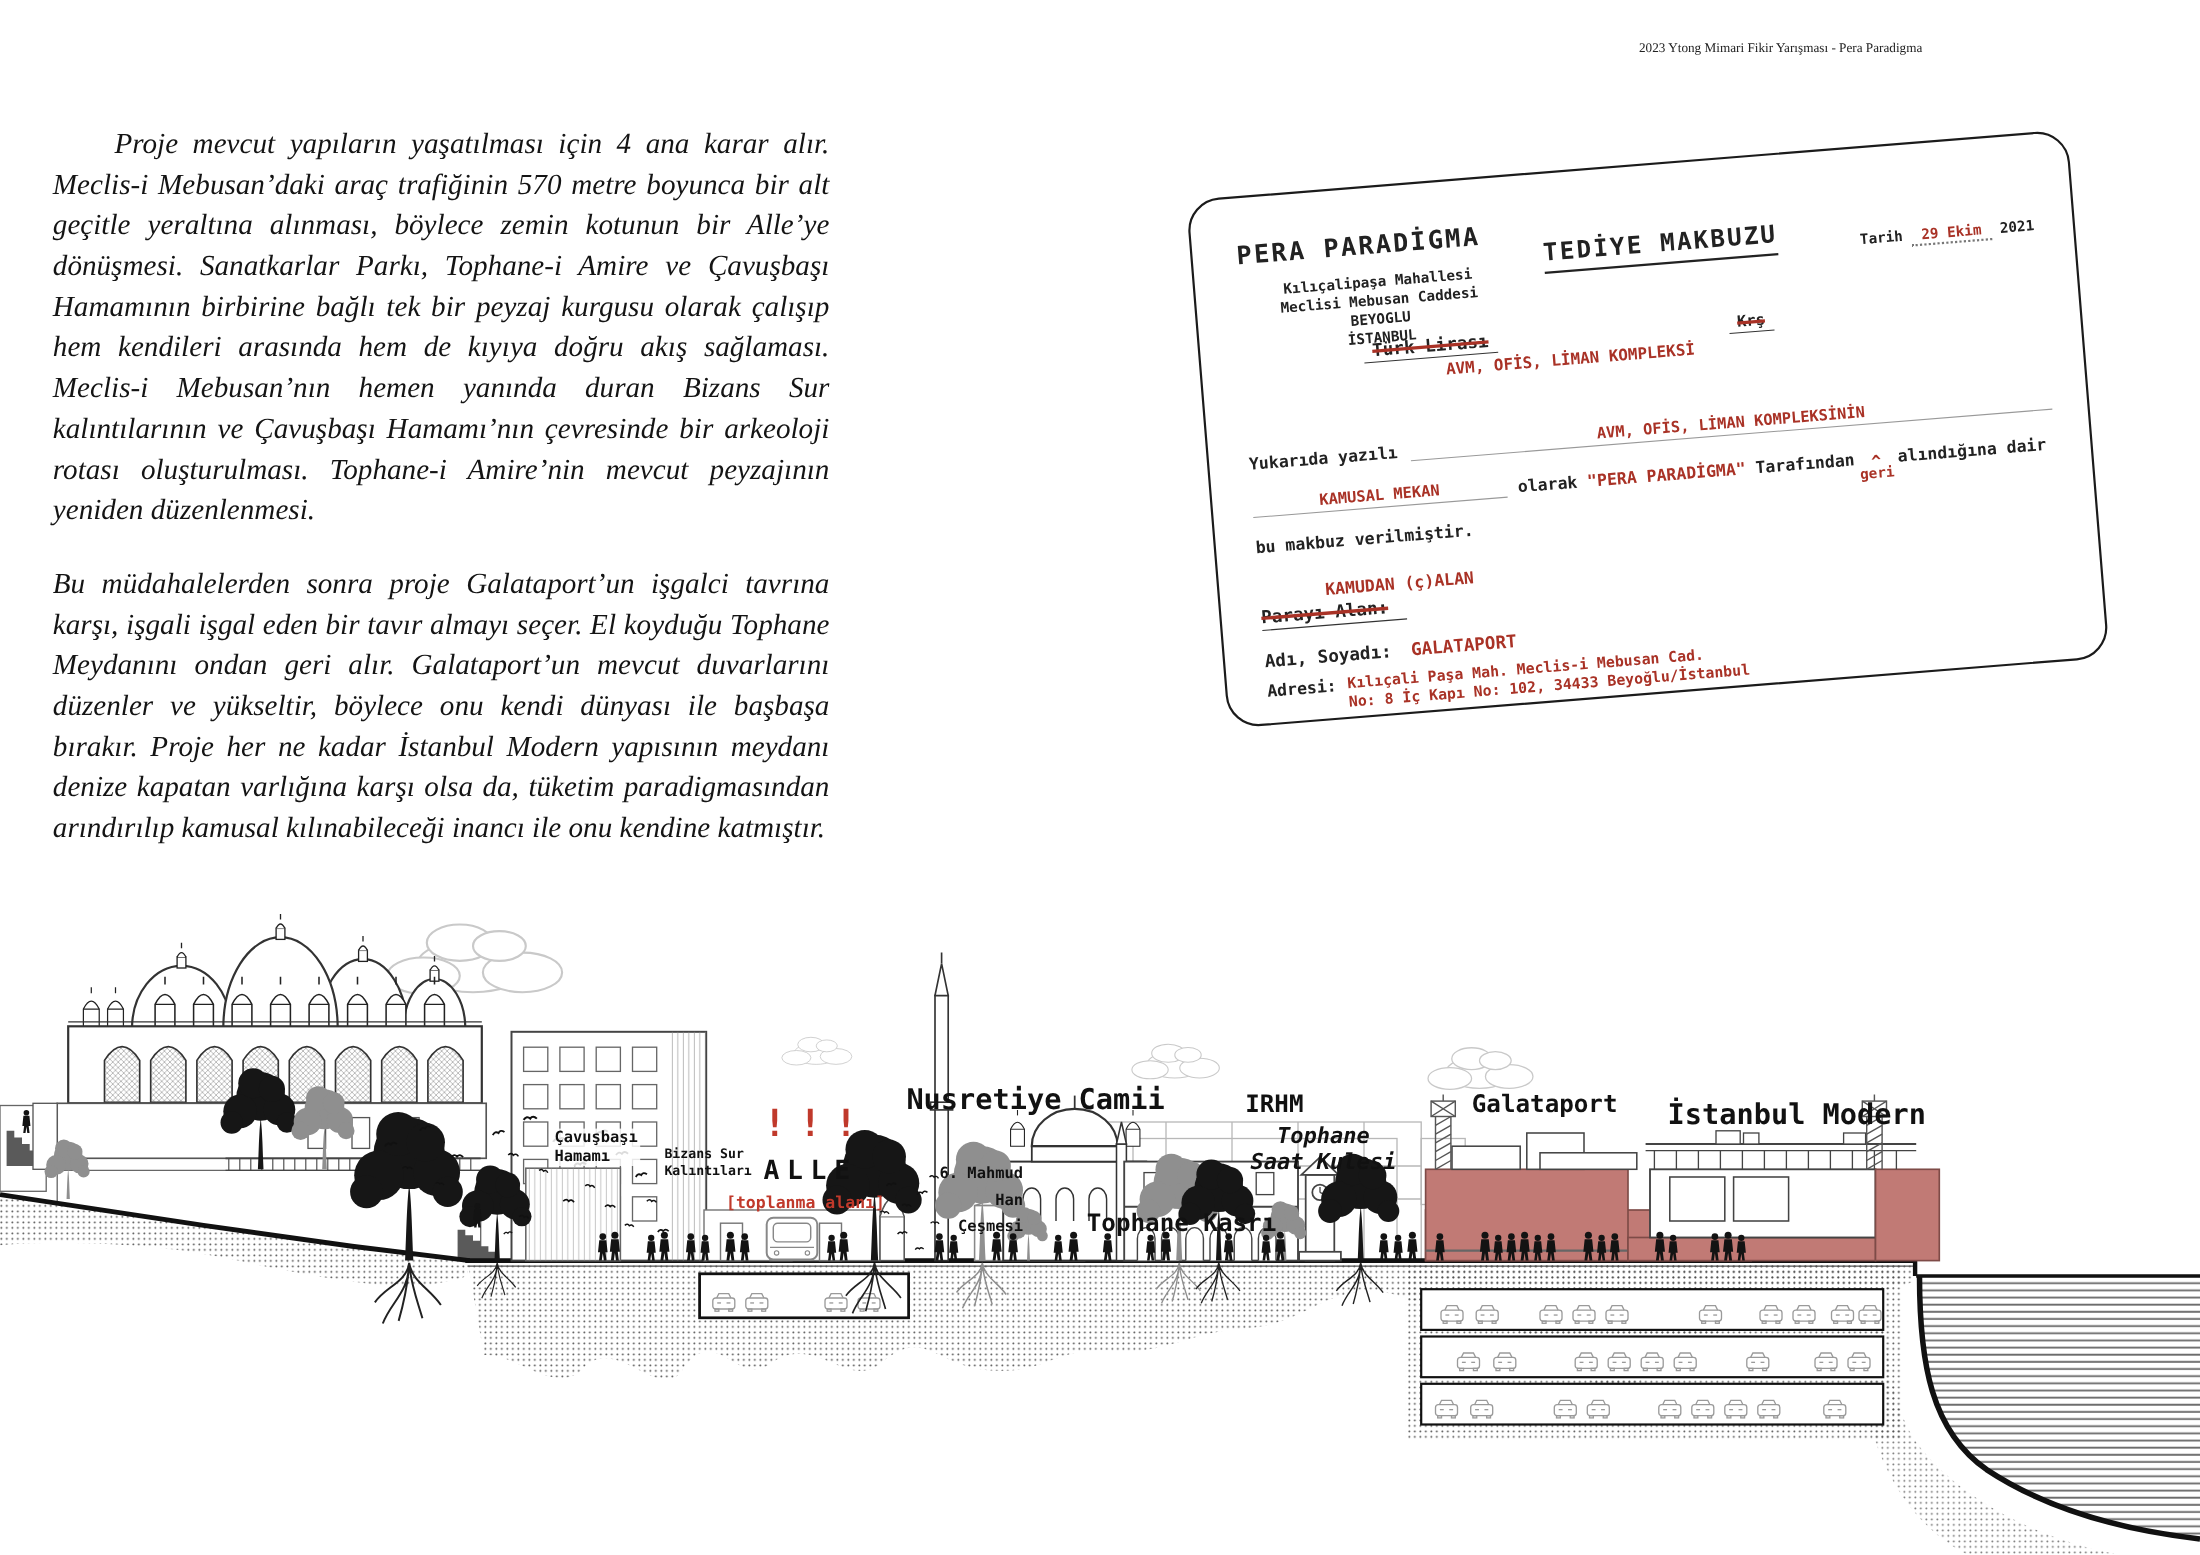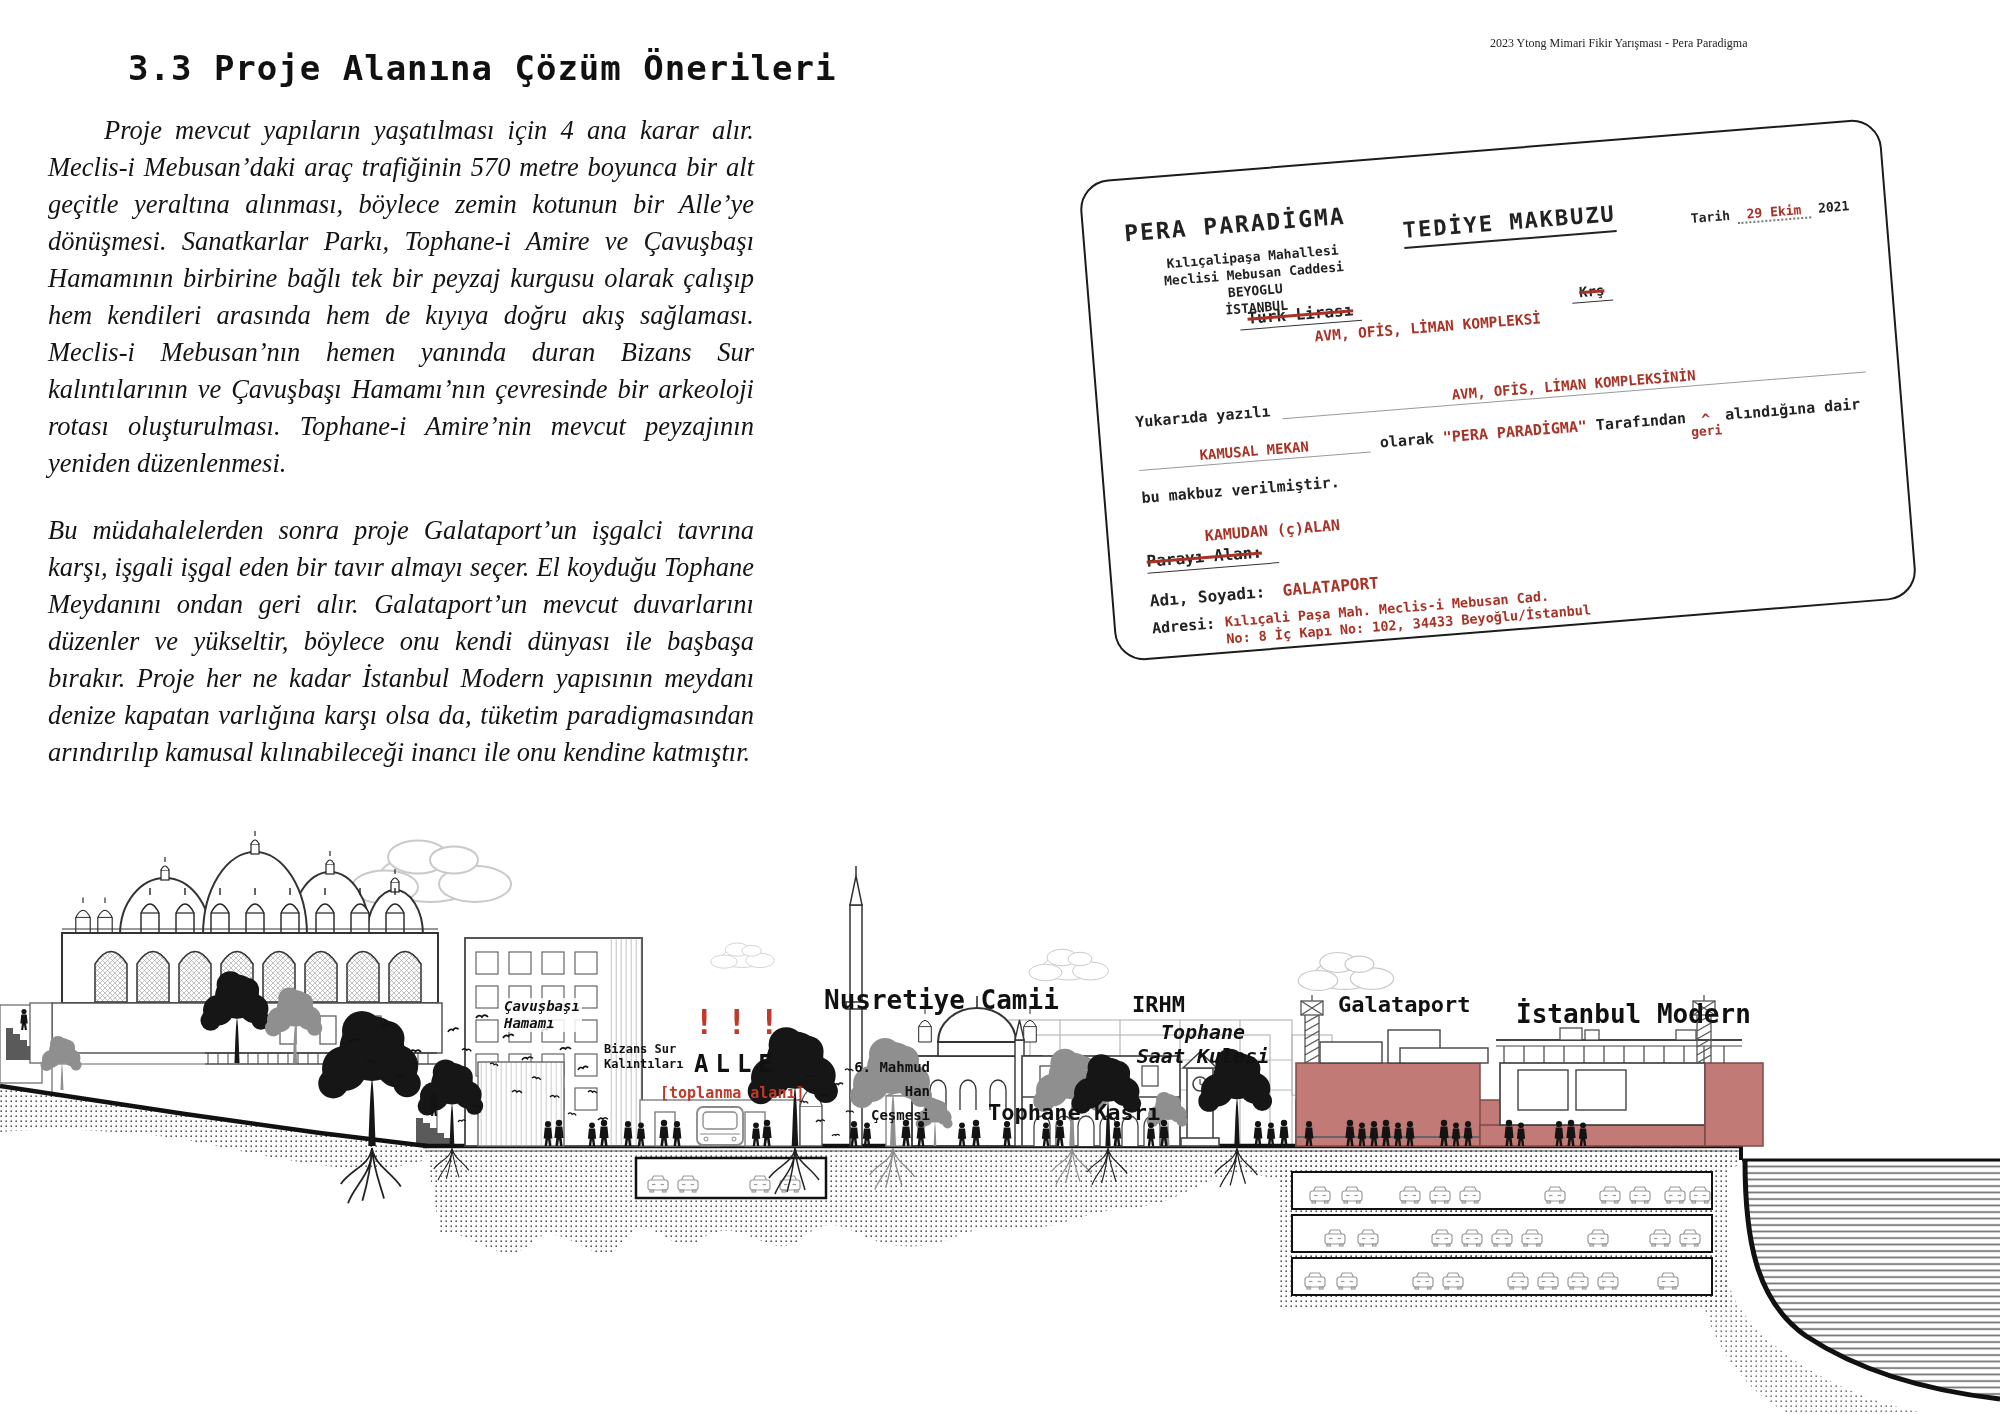--- a/index.html
+++ b/index.html
@@ -58,42 +58,41 @@
   .r-payee .repl{color:var(--accent);font-size:15px;font-weight:bold;margin-left:60px;}
   .pay-strike{display:inline-block;border-bottom:1.5px solid #333;padding:0 16px 2px 0;margin-top:2px;}
   .r-name{position:absolute;left:36px;top:412px;font-size:16px;font-weight:bold;}
   .r-name .val{color:var(--accent);margin-left:8px;}
   .r-adres{position:absolute;left:36px;top:440px;display:flex;font-size:15px;font-weight:bold;}
   .adr-val{color:var(--accent);font-size:13.5px;line-height:17px;margin-left:10px;white-space:pre-line;}
   
   .drawing{position:absolute;left:0;top:744px;width:2000px;height:670px;}
   .dlabel{position:absolute;font-family:"DejaVu Sans Mono",monospace;font-weight:bold;
           color:#111;white-space:pre-line;line-height:1.2;}
-  .lab-cavus{left:502px;top:998px;font-size:14px;line-height:17px;background:rgba(255,255,255,.85);padding:0 2px;font-style:italic;}
+  .lab-cavus{left:502px;top:1026px;font-size:14px;line-height:17px;background:rgba(255,255,255,.85);padding:0 2px;}
   .lab-bizans{left:604px;top:1042px;font-size:12px;line-height:15px;}
   .lab-excl{left:694px;top:1002px;font-size:34px;letter-spacing:12px;color:var(--alert);}
   .lab-alle{left:694px;top:1050px;font-size:24px;letter-spacing:7px;}
   .lab-toplanma{left:660px;top:1084px;font-size:15px;color:var(--alert);}
   .lab-nusretiye{left:824px;top:985px;font-size:26px;}
   .lab-mahmud{left:812px;top:1055px;width:118px;text-align:right;font-size:14px;line-height:24px;}
   .lab-kasri{left:988px;top:1100px;font-size:22px;}
   .lab-irhm{left:1132px;top:992px;font-size:22px;}
   .lab-saat{left:1118px;top:1020px;width:170px;text-align:center;font-size:20px;line-height:24px;font-style:italic;}
   .lab-galataport{left:1338px;top:992px;font-size:22px;}
   .lab-istmodern{left:1516px;top:999px;font-size:26px;}
   .red-bldg{fill:var(--bldg-red);stroke:#7e4b47;stroke-width:1.5;}
 </style>
 </head>
 <body>
 
 <div class="page">
 
   <div class="hdr">2023 Ytong Mimari Fikir Yarışması - Pera Paradigma</div>
 
-  <h1 class="title" style="margin:0;">3.3 Proje Alanına Çözüm Önerileri</h1>
 
   <div class="bodycol">
     <p class="ind">Proje mevcut yapıların yaşatılması için 4 ana karar alır. Meclis-i Mebusan’daki araç trafiğinin 570 metre boyunca bir alt geçitle yeraltına alınması, böylece zemin kotunun bir Alle’ye dönüşmesi. Sanatkarlar Parkı, Tophane-i Amire ve Çavuşbaşı Hamamının birbirine bağlı tek bir peyzaj kurgusu olarak çalışıp hem kendileri arasında hem de kıyıya doğru akış sağlaması. Meclis-i Mebusan’nın hemen yanında duran Bizans Sur kalıntılarının ve Çavuşbaşı Hamamı’nın çevresinde bir arkeoloji rotası oluşturulması. Tophane-i Amire’nin mevcut peyzajının yeniden düzenlenmesi.</p>
     <p>Bu müdahalelerden sonra proje Galataport’un işgalci tavrına karşı, işgali işgal eden bir tavır almayı seçer. El koyduğu Tophane Meydanını ondan geri alır. Galataport’un mevcut duvarlarını düzenler ve yükseltir, böylece onu kendi dünyası ile başbaşa bırakır. Proje her ne kadar İstanbul Modern yapısının meydanı denize kapatan varlığına karşı olsa da, tüketim paradigmasından arındırılıp kamusal kılınabileceği inancı ile onu kendine katmıştır.</p>
   </div>
 
   <div class="receipt">
     <div class="r-company">PERA PARADİGMA</div>
     <div class="r-addr">Kılıçalipaşa Mahallesi
 Meclisi Mebusan Caddesi

